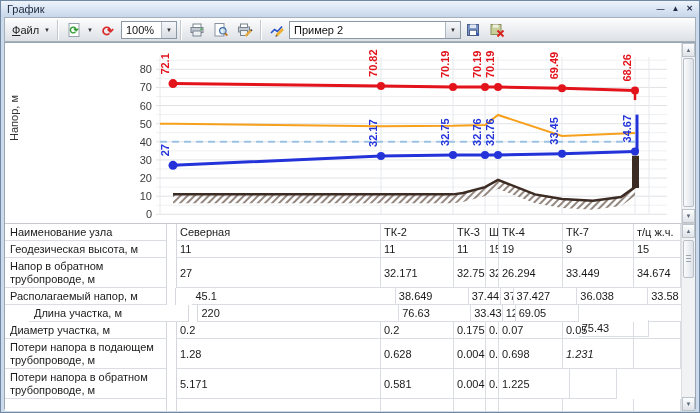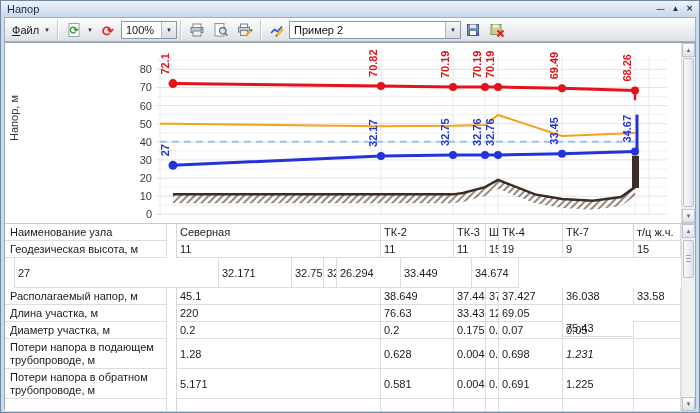--- a/index.html
+++ b/index.html
@@ -53,21 +53,21 @@
   .tgap{width:10px;border-bottom:none;border-right:1px solid #d4d8dc;box-sizing:border-box;}
   .tdata{padding:0 2px 0 3px;border-right:1px solid #dadee2;white-space:nowrap;}
   .nobottom{border-bottom:none;}
 </style>
 </head>
 <body>
 
 <div class="window">
 
   <div class="titlebar">
-    <span class="title-text">Напор</span>
+    <span class="title-text">График</span>
     <span class="winbtns">
       <span class="winbtn">—</span>
       <span class="winbtn">▲</span>
       <span class="winbtn">✕</span>
     </span>
   </div>
 
   <div class="toolbar">
     <div class="tbtn">
       <span class="tbtn-label"><span class="accel">Ф</span><span>айл</span></span>
@@ -263,41 +263,42 @@
             <div class="tgap"></div>
             <div class="tcell tdata" style="width: 204px; height: 17px;">11</div>
             <div class="tcell tdata" style="width: 73px; height: 17px;">11</div>
             <div class="tcell tdata" style="width: 32px; height: 17px;">11</div>
             <div class="tcell tdata" style="width: 13px; height: 17px;">15</div>
             <div class="tcell tdata" style="width: 64px; height: 17px;">19</div>
             <div class="tcell tdata" style="width: 71px; height: 17px;">9</div>
             <div class="tcell tdata" style="width: 47px; height: 17px;">15</div>
           </div>
           <div class="trow" style="height: 30px;">
+            <div class="tcell tlabel" style="height: 30px;">Напор в обратном трубопроводе, м</div>
             <div class="tgap"></div>
             <div class="tcell tdata" style="width: 204px; height: 30px;">27</div>
             <div class="tcell tdata" style="width: 73px; height: 30px;">32.171</div>
             <div class="tcell tdata" style="width: 32px; height: 30px;">32.752</div>
             <div class="tcell tdata" style="width: 13px; height: 30px;">32.7</div>
             <div class="tcell tdata" style="width: 64px; height: 30px;">26.294</div>
             <div class="tcell tdata" style="width: 71px; height: 30px;">33.449</div>
             <div class="tcell tdata" style="width: 47px; height: 30px;">34.674</div>
           </div>
           <div class="trow" style="height: 17px;">
             <div class="tcell tlabel" style="height: 17px;">Располагаемый напор, м</div>
             <div class="tgap"></div>
-            <div class="tcell tdata" style="width: 204px; height: 17px;">45.1</div>
+            <div class="tcell tdata" style="width: 204px; height: 17px; margin-left: 16px;">45.1</div>
             <div class="tcell tdata" style="width: 73px; height: 17px;">38.649</div>
             <div class="tcell tdata" style="width: 32px; height: 17px; text-align: right;">37.44</div>
             <div class="tcell tdata" style="width: 13px; height: 17px;">37.4</div>
             <div class="tcell tdata" style="width: 64px; height: 17px;">37.427</div>
             <div class="tcell tdata" style="width: 71px; height: 17px;">36.038</div>
             <div class="tcell tdata" style="width: 47px; height: 17px;">33.58</div>
           </div>
-          <div class="trow" style="height: 17px;">
+          <div class="trow" style="height: 17px; padding-left: 24px;">
             <div class="tcell tlabel" style="height: 17px;">Длина участка, м</div>
             <div class="tgap"></div>
             <div class="tcell tdata" style="width: 204px; height: 17px;">220</div>
             <div class="tcell tdata" style="width: 73px; height: 17px;">76.63</div>
             <div class="tcell tdata" style="width: 32px; height: 17px;">33.43</div>
             <div class="tcell tdata" style="width: 13px; height: 17px;">12</div>
             <div class="tcell tdata" style="width: 64px; height: 17px;">69.05</div>
             <div class="tcell tdata" style="width: 71px; height: 17px; margin-top: 15px;">75.43</div>
             <div class="tcell tdata" style="width: 47px; height: 17px;"></div>
           </div>
@@ -323,21 +324,20 @@
             <div class="tcell tdata" style="width: 71px; height: 30px; font-style: italic;">1.231</div>
             <div class="tcell tdata" style="width: 47px; height: 30px;"></div>
           </div>
           <div class="trow" style="height: 30px;">
             <div class="tcell tlabel" style="height: 30px;">Потери напора в обратном трубопроводе, м</div>
             <div class="tgap"></div>
             <div class="tcell tdata" style="width: 204px; height: 30px;">5.171</div>
             <div class="tcell tdata" style="width: 73px; height: 30px;">0.581</div>
             <div class="tcell tdata" style="width: 32px; height: 30px;">0.004</div>
             <div class="tcell tdata" style="width: 13px; height: 30px;">0.0</div>
-            <div class="tcell tdata" style="width: 64px; height: 30px;">0.691</div>
             <div class="tcell tdata" style="width: 71px; height: 30px;">1.225</div>
             <div class="tcell tdata" style="width: 47px; height: 30px;"></div>
           </div>
           <div class="trow" style="height: 12px;">
             <div class="tcell tlabel nobottom" style="height: 12px;"></div>
             <div class="tgap"></div>
             <div class="tcell tdata nobottom" style="width: 204px; height: 12px;"></div>
             <div class="tcell tdata nobottom" style="width: 73px; height: 12px;"></div>
             <div class="tcell tdata nobottom" style="width: 32px; height: 12px;"></div>
             <div class="tcell tdata nobottom" style="width: 13px; height: 12px;"></div>

